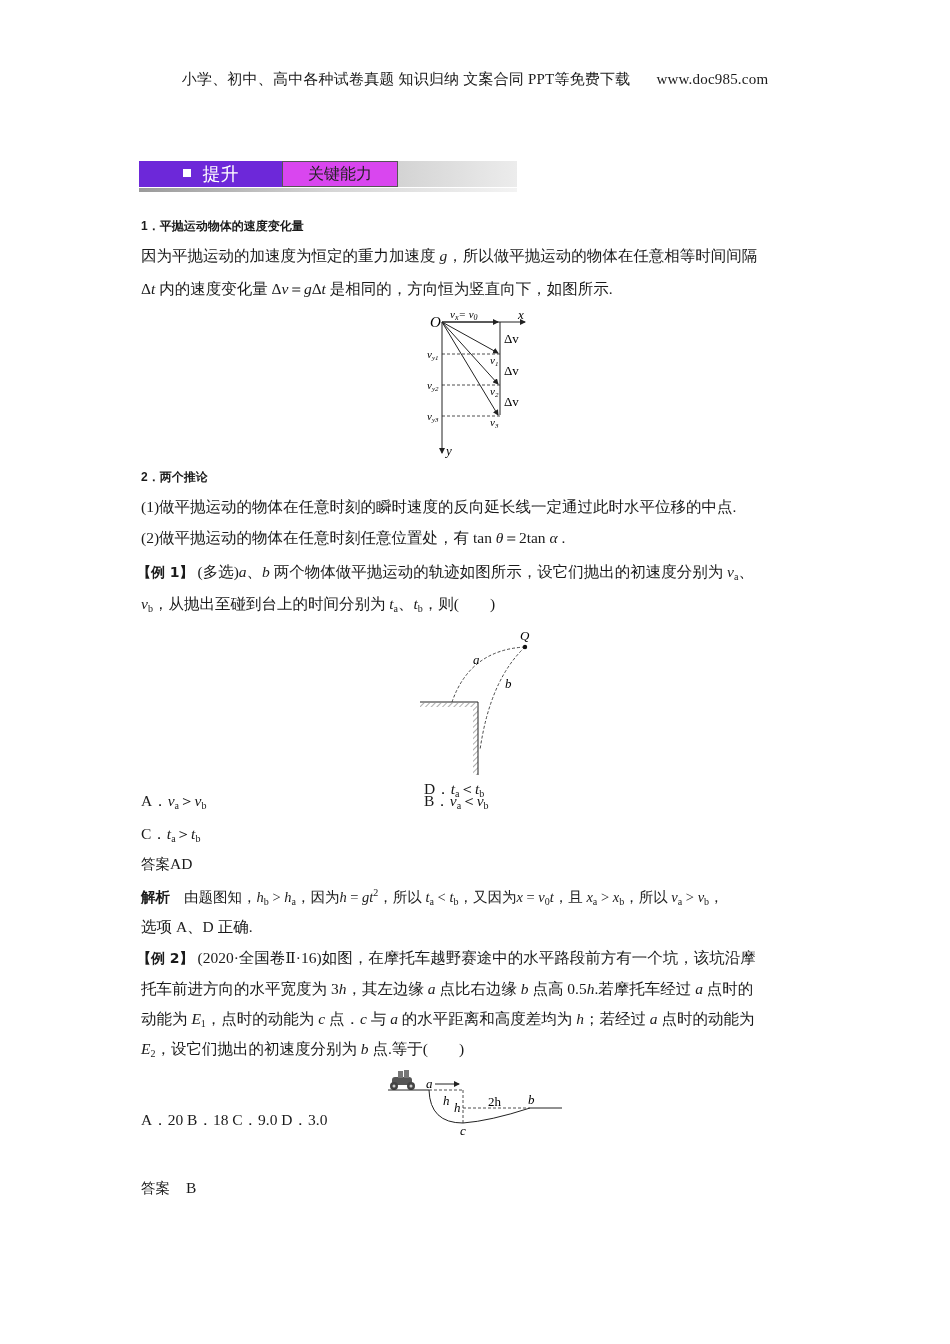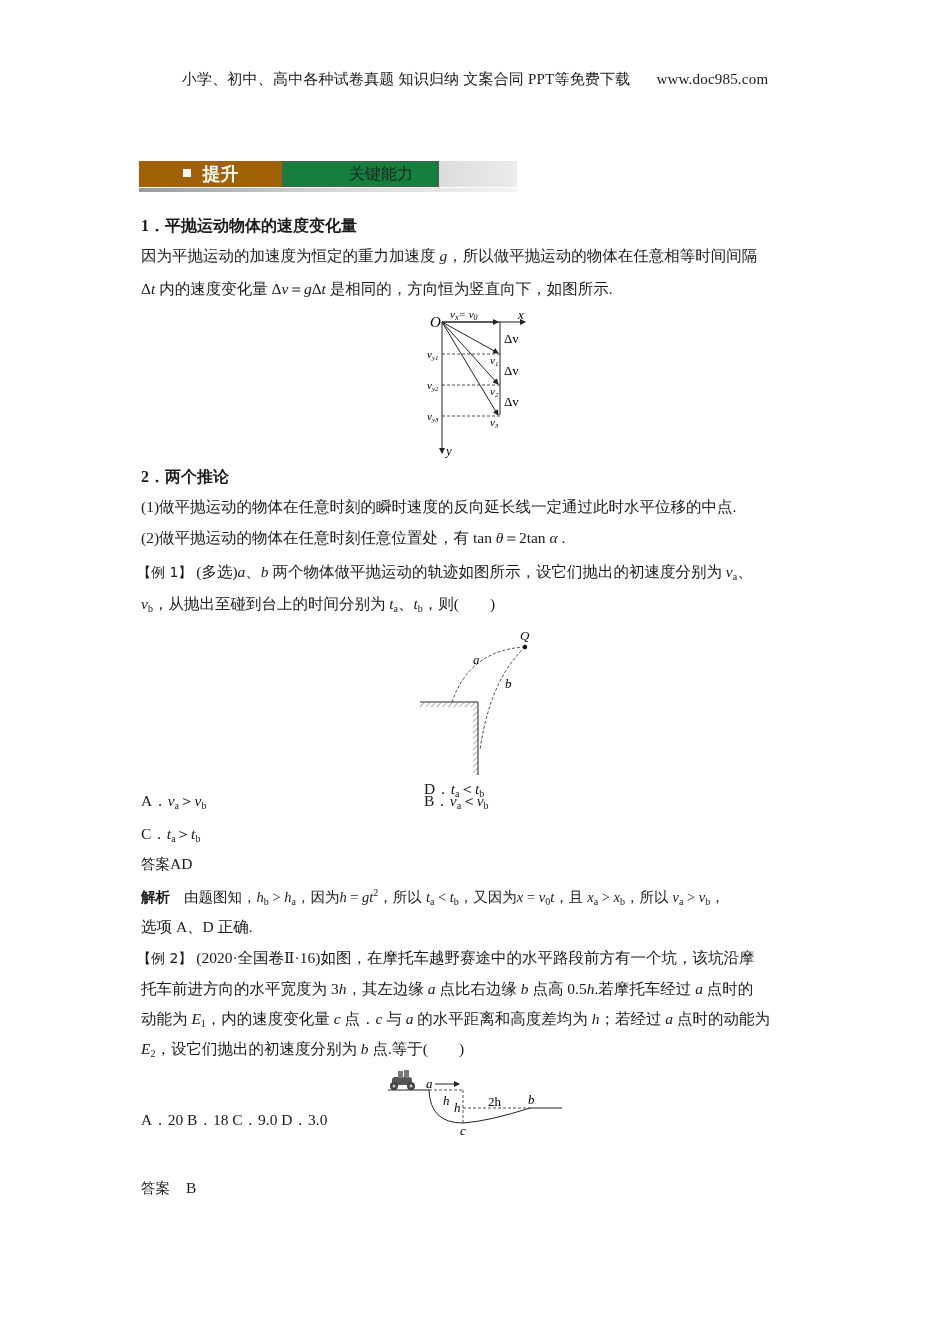--- a/index.html
+++ b/index.html
@@ -6,34 +6,34 @@
   body { width: 950px; height: 1344px; position: relative; overflow: hidden;
          font-family: "Liberation Serif", "DejaVu Serif", serif; color: #1a1a1a; }
   .abs { position: absolute; }
   .hdr { left: 0; width: 950px; top: 70px; text-align: center; font-size: 15px; letter-spacing: 0.2px; }
   .hdr .url { margin-left: 26px; }
   .banner { left: 139px; top: 161px; width: 378px; height: 32px; }
   .banner .bar { position: absolute; left: 0; top: 0; width: 378px; height: 26px;
                  background: linear-gradient(to right, #7b7b7b 0%, #bdbdbd 40%, #ececec 100%); }
   .banner .underline { position: absolute; left: 0; top: 27px; width: 378px; height: 4px;
                  background: linear-gradient(to right, #9a9a9a 0%, #d5d5d5 50%, #f3f3f3 100%); }
-  .banner .dark { position: absolute; left: 0; top: 0; width: 143px; height: 26px; background: #a16207;
-                 color: #ffffff; font-family: "DejaVu Sans", sans-serif; font-weight: bold; font-size: 18px;
+  .banner .dark { position: absolute; left: 0; top: 0; width: 143px; height: 26px; background: #6d28d9;
+                 color: #ffffff; font-family: "DejaVu Sans", sans-serif; font-weight: normal; font-size: 18px;
                  line-height: 26px; text-align: center; }
   .banner .dark .sq { display: inline-block; width: 8px; height: 8px; background: #ffffff; margin-right: 12px; vertical-align: 3px; }
-  .banner .light { position: absolute; left: 143px; top: 0; width: 114px; height: 24px; background: #15803d;
+  .banner .light { position: absolute; left: 143px; top: 0; width: 114px; height: 24px; background: #d946ef;
                  border: 1px solid #555; color: #222; font-family: "DejaVu Sans", sans-serif; font-size: 16px;
-                 line-height: 24px; text-align: center; padding-left: 41px; }
+                 line-height: 24px; text-align: center; }
   .txt { left: 141px; font-size: 15.5px; line-height: 20px; white-space: nowrap; }
-  .bold { font-family: Liberation Serif, serif; font-weight: bold; font-size: 16px; }
+  .bold { font-family: Liberation Sans, sans-serif; font-weight: bold; font-size: 12px; }
   i, .it { font-style: italic; }
   sub { font-size: 10px; vertical-align: -3px; line-height: 0; }
   sup { font-size: 10px; vertical-align: 6px; line-height: 0; }
-  .bk { font-family: "DejaVu Sans", sans-serif; font-weight: normal; font-size: 14px; }
-  .sans { font-family: Liberation Sans, sans-serif; font-size: 14.5px; }
+  .bk { font-family: "DejaVu Sans", sans-serif; font-weight: bold; font-size: 14px; }
+  .sans { font-family: Liberation Serif, serif; font-size: 14.5px; }
   svg text { font-family: "Liberation Serif", serif; }
 </style>
 </head>
 <body>
 
 <div class="abs hdr">
   <span>小学、初中、高中各种试卷真题  知识归纳  文案合同  PPT等免费下载</span><span class="url">www.doc985.com</span>
 </div>
 
 <div class="abs banner">
@@ -145,21 +145,21 @@
 </div>
 <div class="abs txt" style="top:917px">选项 A、D 正确.</div>
 
 <div class="abs txt" style="top:948px; left:137px">
   <span class="bk">【例 2】</span><span> (2020·全国卷Ⅱ·16)如图，在摩托车越野赛途中的水平路段前方有一个坑，该坑沿摩</span>
 </div>
 <div class="abs txt" style="top:979px">
   <span>托车前进方向的水平宽度为 3</span><i>h</i><span>，其左边缘 </span><i>a</i><span> 点比右边缘 </span><i>b</i><span> 点高 0.5</span><i>h</i><span>.若摩托车经过 </span><i>a</i><span> 点时的</span>
 </div>
 <div class="abs txt" style="top:1009px">
-  <span>动能为 </span><i>E</i><sub>1</sub><span>，内的速度变化量 </span><i>c</i><span> 点．</span><i>c</i><span> 与 </span><i>a</i><span> 的水平距离和高度差均为 </span><i>h</i><span>；若经过 </span><i>a</i><span> 点时的动能为</span>
+  <span>动能为 </span><i>E</i><sub>1</sub><span>，点时的动能为 </span><i>c</i><span> 点．</span><i>c</i><span> 与 </span><i>a</i><span> 的水平距离和高度差均为 </span><i>h</i><span>；若经过 </span><i>a</i><span> 点时的动能为</span>
 </div>
 <div class="abs txt" style="top:1039px">
   <i>E</i><sub>2</sub><span>，设它们抛出的初速度分别为 </span><i>b</i><span> 点.等于(　　)</span>
 </div>
 
 <svg class="abs" style="left:380px; top:1065px" width="190" height="80" viewBox="0 0 190 80">
   <defs>
     <marker id="ah2" markerWidth="6" markerHeight="6" refX="5" refY="3" orient="auto">
       <path d="M0,0 L6,3 L0,6 z" fill="#222"></path>
     </marker>

